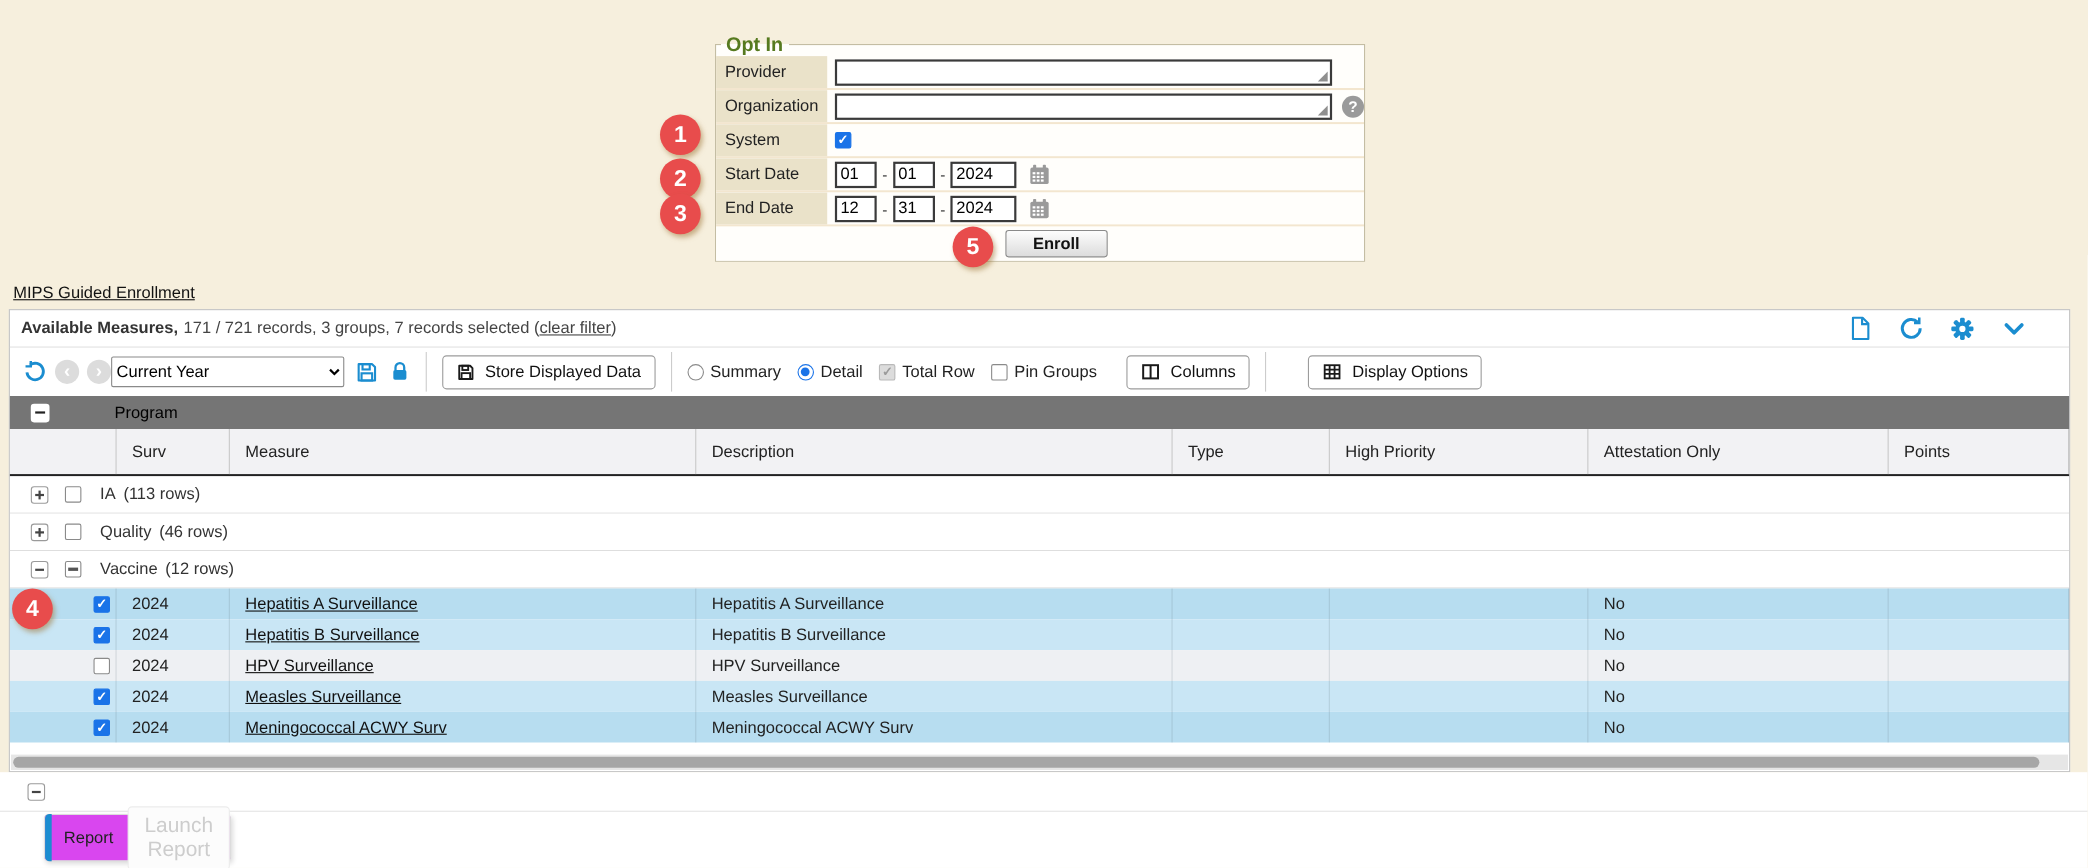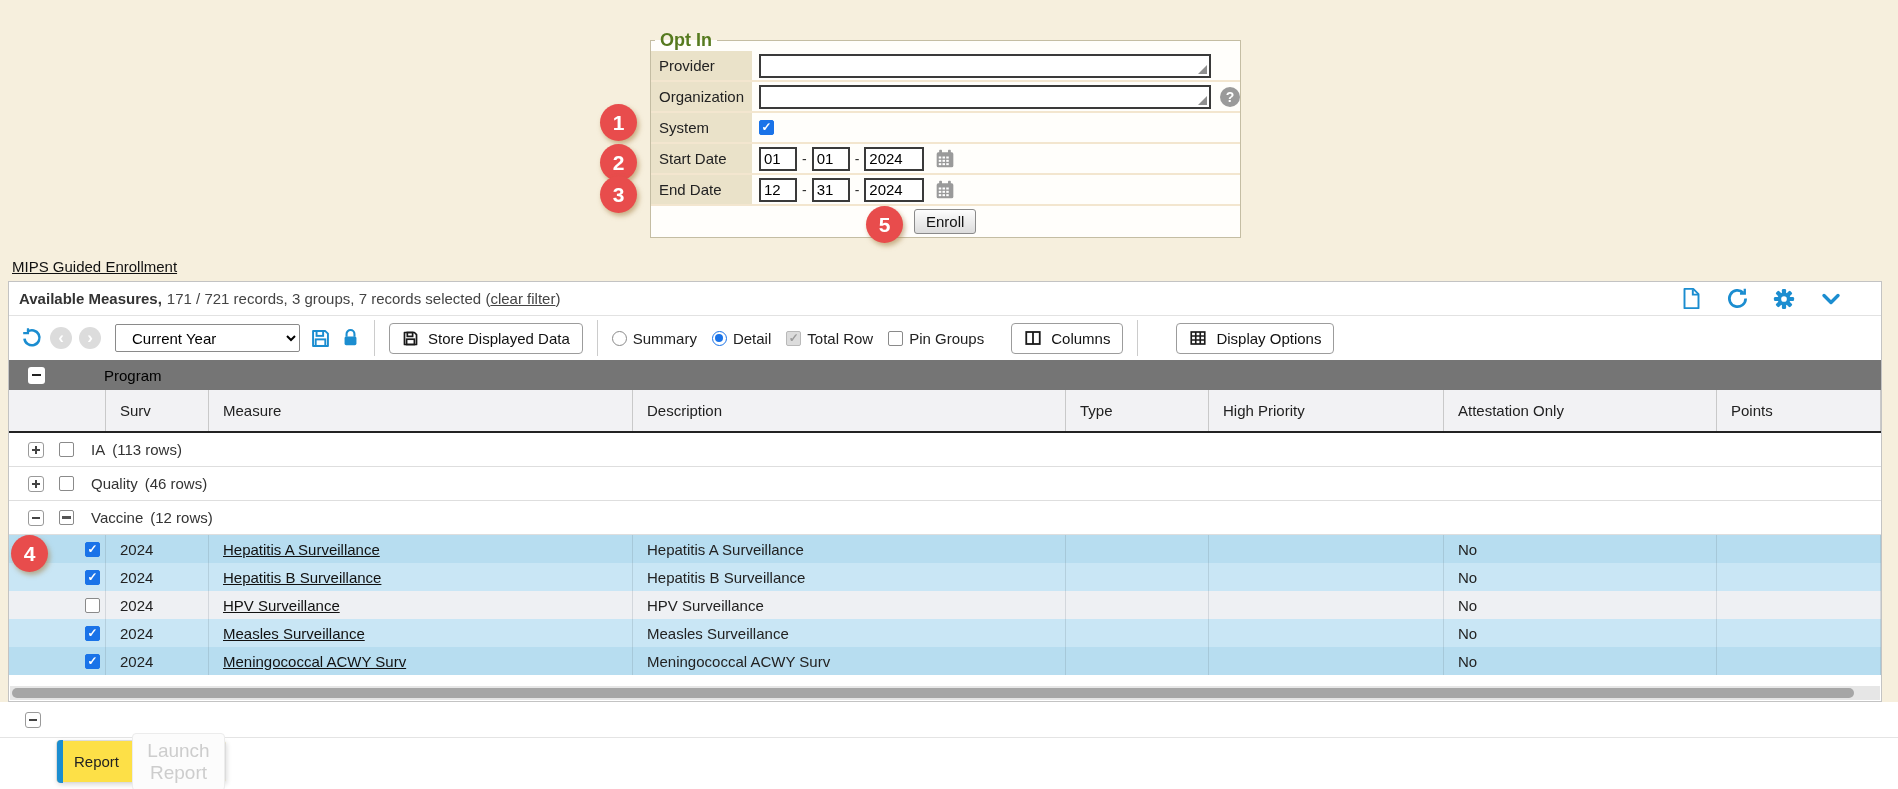--- a/index.html
+++ b/index.html
@@ -14,21 +14,21 @@
   .frow.last { border-bottom:none; }
   .flabel { width:101px; align-self:stretch; display:flex; align-items:center; padding-left:8px; background:#eae2c9; font-size:15px; color:#222;text-align:right; }
   .ffield { flex:1; display:flex; align-items:center; padding-left:7px; gap:5px; position:relative; }
   .inwrap { position:relative; display:inline-block; line-height:0; }
   .inwrap::after { content:""; position:absolute; right:4px; bottom:4px; border-left:9px solid transparent; border-bottom:9px solid #8f8f8f; }
   .txt { width:452px; height:24px; border:2px solid #3a3a3a; font-size:15px; padding:0 14px 0 5px; font-family:"Liberation Sans",sans-serif; }
   .dinp { height:24px; border:2px solid #3a3a3a; font-size:15px; padding:0 3px; font-family:"Liberation Sans",sans-serif; }
   .d2 { width:38px; } .d4 { width:60px; }
   .dash { color:#333; font-size:14px; }
   .help { width:20px; height:20px; border-radius:50%; background:#9a9a9a; color:#fff; font-weight:bold; font-size:14px; display:inline-flex; align-items:center; justify-content:center; margin-left:4px; }
-  .enroll { margin-left:263px; padding:3px 11px; font-size:15px; color:#111; background:linear-gradient(#fdfdfd,#dcdcdc); border:1px solid #8a8a8a; border-radius:3px; font-family:"Liberation Sans",sans-serif; }
+  .enroll { margin-left:263px; padding:3px 24px; font-size:15px; color:#111; background:linear-gradient(#fdfdfd,#dcdcdc); border:1px solid #8a8a8a; border-radius:3px; font-family:"Liberation Sans",sans-serif;font-weight:bold; }
   .calsvg { margin-left:6px; }
 
   
   .badge { position:absolute; width:37px; height:37px; border-radius:50%; background:#e84c4c; color:#fff; font-size:21px; font-weight:bold; display:flex; align-items:center; justify-content:center; box-shadow:2px 3px 5px rgba(160,120,60,.55); z-index:50; }
   .badge.b1 { left:600px; top:104px; }
   .badge.b2 { left:600px; top:144px; }
   .badge.b3 { left:600px; top:176px; }
   .badge.b5 { left:866px; top:206px; }
   .badge.b4 { left:11px;  top:535px; }
 
@@ -39,21 +39,21 @@
   .panel { position:absolute; left:8px; top:281px; width:1874px; height:421px; background:#fff; border:1px solid #c3c3c3; }
   .ghead { display:flex; align-items:center; height:34px; padding:0 10px; border-bottom:1px solid #e2e2e2; font-size:15px; color:#333; }
   .ghead .ttl { font-weight:bold; margin-right:5px; }
   .ghead .cnt { color:#444; }
   .clearf { color:#444; text-decoration:underline; }
   .hicons { margin-left:auto; display:flex; align-items:center; gap:24px; padding-right:28px; }
   .hicons > * { cursor:pointer; }
 
   .gtool { height:44px; display:flex; align-items:center; padding-left:12px; font-size:15px; color:#222; }
   .navbtn { width:22px; height:22px; border-radius:50%; background:#dcdcdc; color:#fff; font-size:17px; font-weight:bold; display:inline-flex; align-items:center; justify-content:center; margin-left:7px; line-height:1; padding-bottom:2px; }
-  .vsel { width:185px; height:28px; border:1px solid #8a8a8a; border-radius:2px; background:#fff; font-size:15px; padding:0 12px; margin-left:14px; font-family:"Liberation Sans",sans-serif; }
+  .vsel { width:212px; height:28px; border:1px solid #8a8a8a; border-radius:2px; background:#fff; font-size:15px; padding:0 0; font-family:"Liberation Sans",sans-serif; }
   .iconbtn { margin-left:10px; display:inline-flex; }
   .vsep { width:1px; height:36px; background:#ccc; margin:0 14px; }
   .tbtn { display:inline-flex; align-items:center; gap:9px; padding:0 12px; height:31px; border:1px solid #9c9c9c; border-radius:4px; background:#fff; font-size:15px; color:#111; font-family:"Liberation Sans",sans-serif; white-space:nowrap; }
   .ctrl { display:inline-flex; align-items:center; gap:6px; margin-right:15px; }
   .radio { width:15px; height:15px; border:1px solid #8a8a8a; border-radius:50%; background:#fff; position:relative; flex:none; }
   .radio.on { border-color:#1a73e8; }
   .radio.on::after { content:""; position:absolute; inset:2.5px; border-radius:50%; background:#1a73e8; }
   .cb { width:15px; height:15px; border:1px solid #8a8a8a; border-radius:2px; background:#fff; display:inline-flex; align-items:center; justify-content:center; flex:none; }
   .cb.on { background:#1a73e8; border-color:#1a73e8; }
   .cb.on::after { content:"✓"; color:#fff; font-size:12px; font-weight:bold; line-height:1; margin-top:-1px; }
@@ -90,21 +90,21 @@
   .drow.sel1 { background:#c9e6f5; }
   .drow.uns  { background:#eef0f3; }
   .mlink { color:#111; text-decoration:underline; }
 
   .hscroll { position:absolute; left:1px; right:1px; bottom:1px; height:14px; background:#e6e6e6; }
   .hthumb { position:absolute; left:2px; top:2px; bottom:2px; width:calc(100% - 28px); background:#a6a6a6; border-radius:7px; }
 
   
   .bottom { position:absolute; left:0; top:702px; width:100%; height:87px; background:#fff; }
   .collapse-row { height:36px; border-bottom:1px solid #e4e4e4; display:flex; align-items:center; padding-left:25px; }
-  .report-card { position:absolute; left:56px; top:38px; width:170px; height:43px; background:#fde047; border:1px solid #dcdcdc; border-radius:4px; box-shadow:1px 2px 5px rgba(0,0,0,.14); display:flex; align-items:center; }
+  .report-card { position:absolute; left:40px; top:38px; width:170px; height:43px; background:#d946ef; border:1px solid #dcdcdc; border-radius:4px; box-shadow:1px 2px 5px rgba(0,0,0,.14); display:flex; align-items:center; }
   .accent { position:absolute; left:0; top:-1px; bottom:-1px; width:6px; background:#1b8dd0; border-radius:4px 0 0 4px; }
   .rlabel { margin-left:17px; font-size:15px; color:#222; }
   .launch { margin-left:13px; padding:6px 13px; background:#fcfcfc; border:1px solid #ececec; border-radius:4px; color:#cdcdcd; font-size:19px; font-family:"Liberation Sans",sans-serif; }
 </style>
 </head>
 <body>
 
 <div class="page">
 
   <fieldset class="optin">

